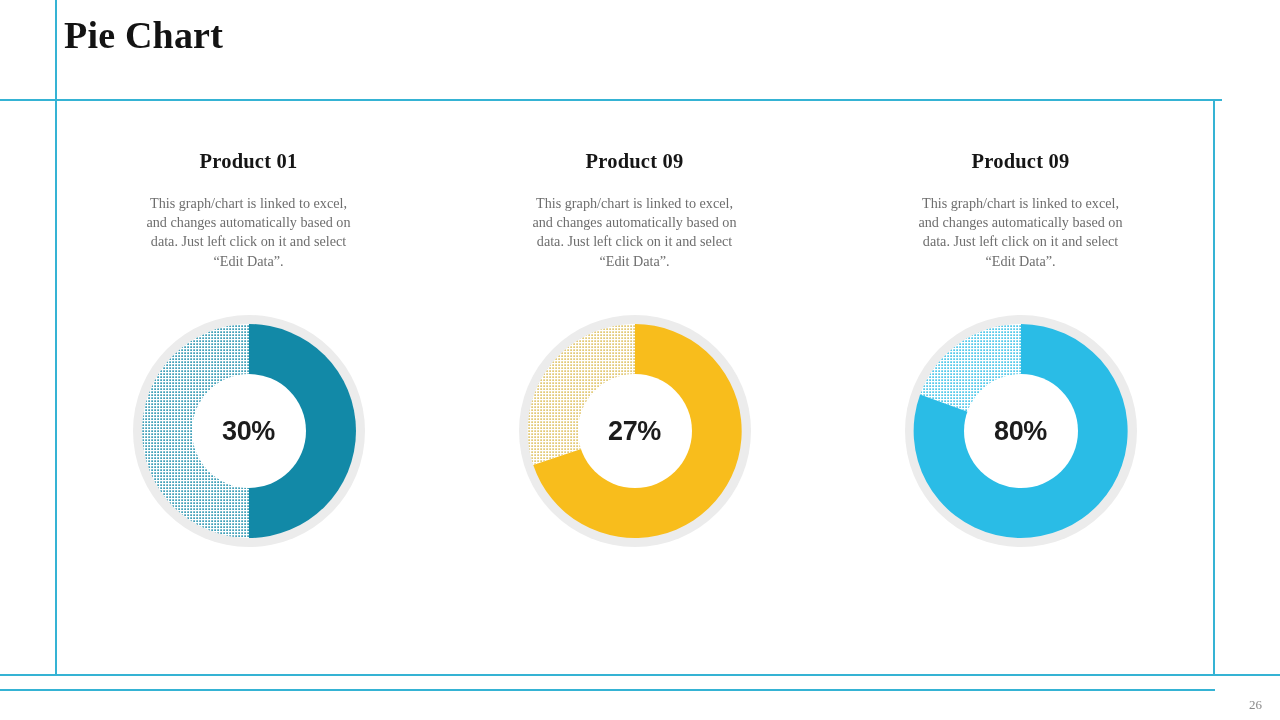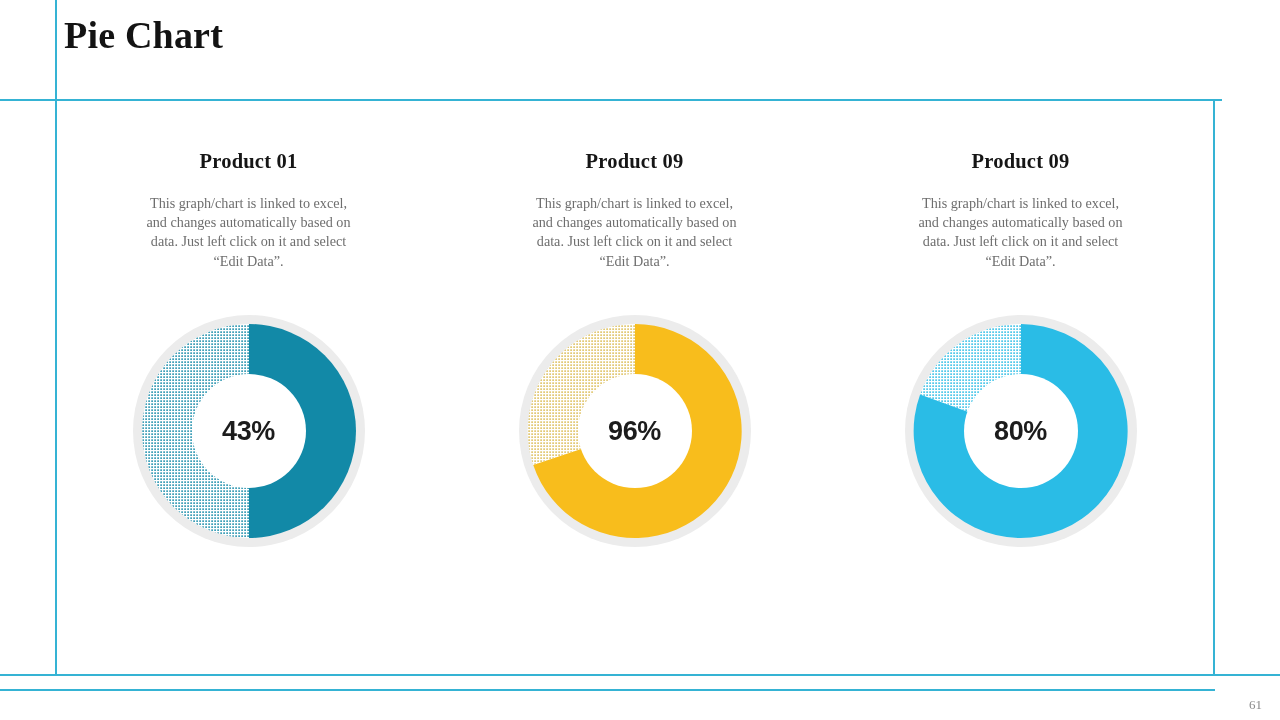--- a/index.html
+++ b/index.html
@@ -137,21 +137,21 @@
             </pattern>
           </defs>
           <circle cx="128" cy="118" r="116" fill="#ececec"></circle>
           <circle cx="128" cy="118" r="105" fill="#ffffff"></circle>
 
           <path d="M128,118 L128,11 A107,107 0 0,0 128,225 Z" fill="url(#dots1)"></path>
 
           <path d="M128,118 L128,11 A107,107 0 0,1 128,225 Z" fill="#1289a7"></path>
           <circle cx="128" cy="118" r="57" fill="#ffffff"></circle>
         </svg>
-        <div class="donut-center-label">43%</div>
+        <div class="donut-center-label">30%</div>
       </div>
     </div>
 
     <div class="column">
       <div class="col-title">Product 09</div>
       <div class="col-desc">This graph/chart is linked to excel, and changes automatically based on data. Just left click on it and select “Edit Data”.</div>
       <div class="donut-wrap">
         <svg class="donut-svg" width="256" height="236" viewBox="0 0 256 236">
           <defs>
             <pattern id="dots2" width="3" height="3" patternUnits="userSpaceOnUse">
@@ -160,21 +160,21 @@
             </pattern>
           </defs>
           <circle cx="128" cy="118" r="116" fill="#ececec"></circle>
           <circle cx="128" cy="118" r="105" fill="#ffffff"></circle>
 
           <path d="M128,118 L128,11 A107,107 0 0,0 26.25,152.07 Z" fill="url(#dots2)"></path>
 
           <path d="M128,118 L128,11 A107,107 0 1,1 26.25,152.07 Z" fill="#f8bd1c"></path>
           <circle cx="128" cy="118" r="57" fill="#ffffff"></circle>
         </svg>
-        <div class="donut-center-label">96%</div>
+        <div class="donut-center-label">27%</div>
       </div>
     </div>
 
     <div class="column">
       <div class="col-title">Product 09</div>
       <div class="col-desc">This graph/chart is linked to excel, and changes automatically based on data. Just left click on it and select “Edit Data”.</div>
       <div class="donut-wrap">
         <svg class="donut-svg" width="256" height="236" viewBox="0 0 256 236">
           <defs>
             <pattern id="dots3" width="3" height="3" patternUnits="userSpaceOnUse">
@@ -189,15 +189,15 @@
 
           <path d="M128,118 L128,11 A107,107 0 1,1 27.09,81.42 Z" fill="#2abce6"></path>
           <circle cx="128" cy="118" r="57" fill="#ffffff"></circle>
         </svg>
         <div class="donut-center-label">80%</div>
       </div>
     </div>
 
   </div>
 
-  <div id="page-number">61</div>
+  <div id="page-number">26</div>
 
 </div>
 
 </body></html>

